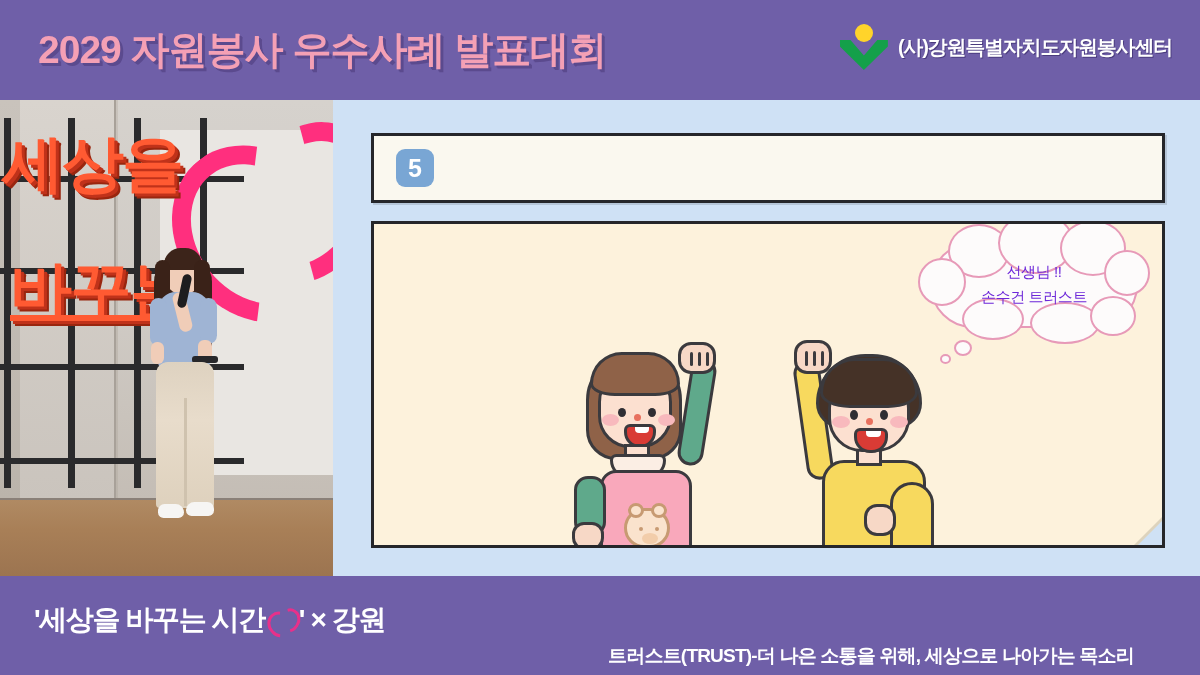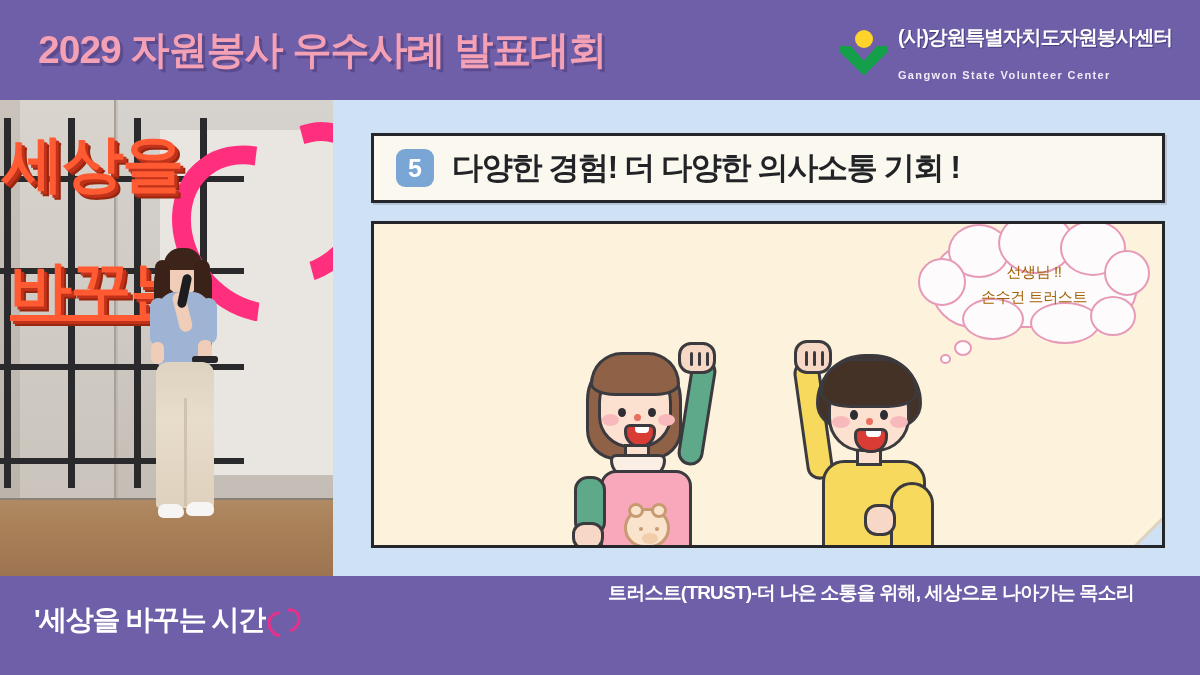--- a/index.html
+++ b/index.html
@@ -209,21 +209,21 @@
     position:absolute; right:0px; bottom:0px; width:28px; height:28px;
     background:#ddd3bd;
     clip-path: polygon(100% 0, 0 100%, 100% 100%);
   }
 
   
   .bubble {
     position:absolute;
     background:#fdfbfb;
     border:2px solid #e79ab8;
-    color:#a16207;
+    color:#6d28d9;
     font-size:15px; line-height:1.65;
     text-align:center;
     font-family:"Liberation Sans", sans-serif;
     letter-spacing:-0.4px;
   }
   .bubble-left {
     left:172px; top:140px; width:185px; height:78px;
     border-radius:14px 14px 14px 14px;
     display:flex; flex-direction:column;
     align-items:center; justify-content:center;
@@ -399,21 +399,21 @@
     left:0; top:4px; width:18px; height:21px;
     border-bottom-color:transparent; border-right-color:transparent;
     transform:rotate(-40deg);
   }
   .heart-glyph::after {
     left:10px; top:1px; width:16px; height:19px;
     border-bottom-color:transparent; border-left-color:transparent;
     transform:rotate(32deg);
   }
   .bot-caption {
-    position:absolute; left:560px; top:580px;
+    position:absolute; left:560px; top:643px;
     width:622px; text-align:center;
     font-size:19px; font-weight:bold; color:#ffffff;
     letter-spacing:-0.8px; white-space:nowrap;
     font-family:"Liberation Sans", sans-serif;
   }
 </style>
 </head>
 <body>
 
 <div id="screen">
@@ -421,21 +421,20 @@
   <div class="topbar">
     <div class="topbar-title">2029 자원봉사 우수사례 발표대회</div>
 
     <div class="logo-wrap">
       <div class="logo-mark">
         <div class="logo-dot"></div>
         <div class="logo-chev"></div>
       </div>
       <div class="logo-text">
         <div class="logo-kr">(사)강원특별자치도자원봉사센터</div>
-        <div class="logo-en">Gangwon State Volunteer Center</div>
       </div>
     </div>
   </div>
 
   <div class="stage">
 
     <div class="video">
       <div class="v-wall"></div>
       <div class="v-wall2"></div>
       <div class="v-door"></div>
@@ -484,21 +483,20 @@
         <div class="p-pantsplit"></div>
         <div class="p-shoe1"></div>
         <div class="p-shoe2"></div>
       </div>
     </div>
 
     <div class="slide">
 
       <div class="slide-title-box">
         <div class="num-badge">5</div>
-        <div class="slide-heading">다양한 경험! 더 다양한 의사소통 기회 !</div>
       </div>
 
       <div class="slide-body">
 
 
         <div class="bubble bubble-right">
           <div class="br-lobe br-l1"></div>
           <div class="br-lobe br-l2"></div>
           <div class="br-lobe br-l3"></div>
           <div class="br-lobe br-l4"></div>
@@ -571,17 +569,18 @@
         <div class="dogear-fold"></div>
         <div class="dogear"></div>
       </div>
     </div>
   </div>
 
   <div class="botbar">
     <div class="bot-left">
       <span>'세상을 바꾸는 시간</span>
       <span class="heart-glyph"></span>
+      <span>' × 강원</span>
     </div>
   </div>
   <div class="bot-caption">트러스트(TRUST)-더 나은 소통을 위해, 세상으로 나아가는 목소리</div>
 
 </div>
 
 </body></html>

